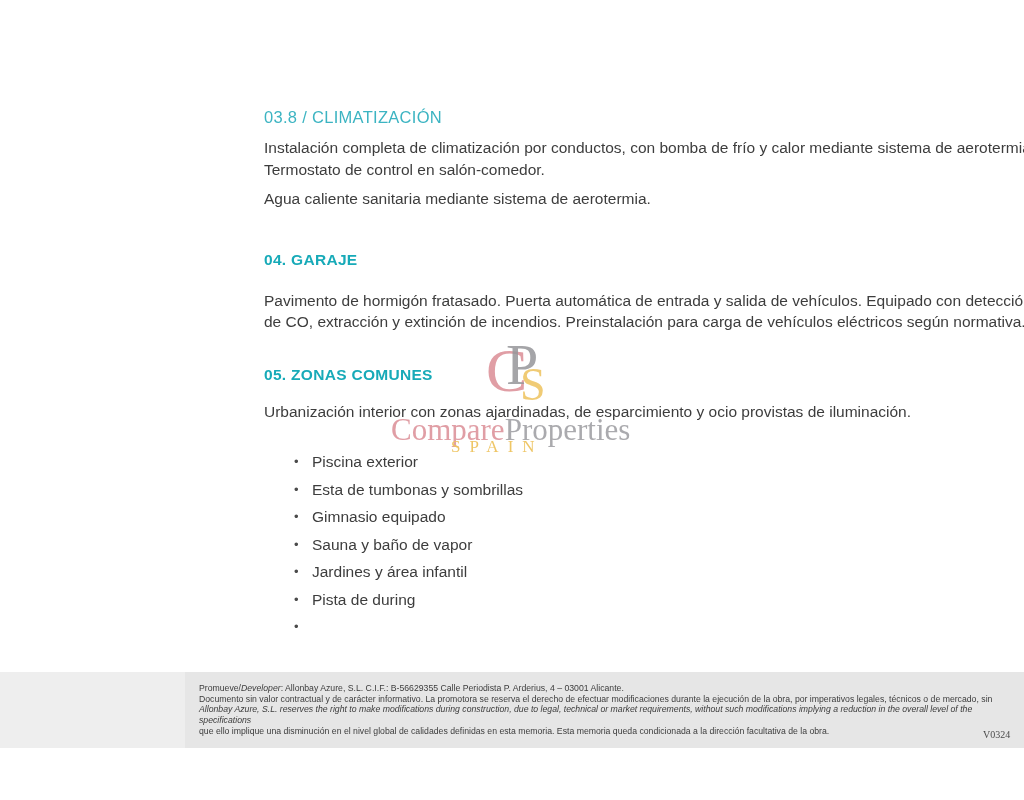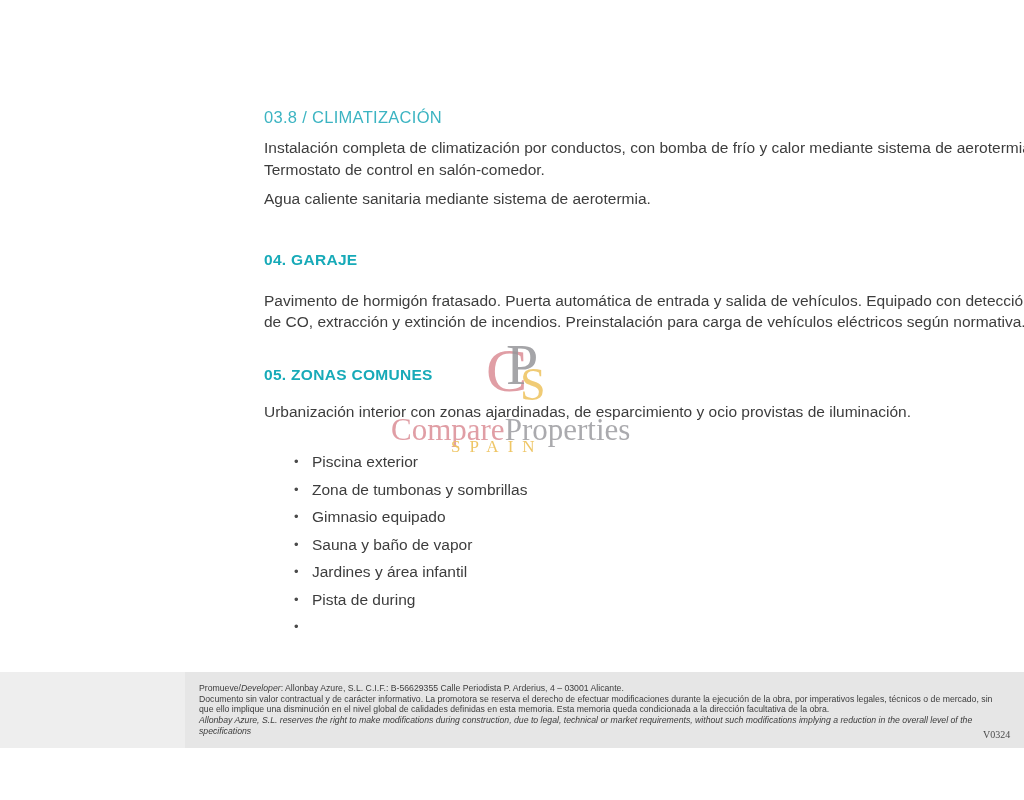--- a/index.html
+++ b/index.html
@@ -74,33 +74,33 @@
     <p class="p p2">Agua caliente sanitaria mediante sistema de aerotermia.</p>
 
     <h2 class="h-bold h04">04. GARAJE</h2>
     <p class="p p3">Pavimento de hormigón fratasado. Puerta automática de entrada y salida de vehículos. Equipado con detección de CO, extracción y extinción de incendios. Preinstalación para carga de vehículos eléctricos según normativa.</p>
 
     <h2 class="h-bold h05">05. ZONAS COMUNES</h2>
     <p class="p p4">Urbanización interior con zonas ajardinadas, de esparcimiento y ocio provistas de iluminación.</p>
 
     <ul class="bullets">
       <li><span class="dot">•</span><span>Piscina exterior</span></li>
-      <li><span class="dot">•</span><span>Zona de tumbonas y sombrillas</span></li>
+      <li><span class="dot">•</span><span>Esta de tumbonas y sombrillas</span></li>
       <li><span class="dot">•</span><span>Gimnasio equipado</span></li>
       <li><span class="dot">•</span><span>Sauna y baño de vapor</span></li>
       <li><span class="dot">•</span><span>Jardines y área infantil</span></li>
       <li><span class="dot">•</span><span>Pista de during</span></li>
       <li><span class="dot">•</span></li>
     </ul>
   </div>
 
   <div class="footer-left"></div>
   <div class="footer-main">
     <div class="footer-text">
       <p class="f-line"><span>Promueve/</span><span class="it">Developer</span><span>: Allonbay Azure, S.L. C.I.F.: B-56629355 Calle Periodista P. Arderius, 4 – 03001 Alicante.</span></p>
       <p class="f-line">Documento sin valor contractual y de carácter informativo. La promotora se reserva el derecho de efectuar modificaciones durante la ejecución de la obra, por imperativos legales, técnicos o de mercado, sin</p>
+      <p class="f-line it">Allonbay Azure, S.L. reserves the right to make modifications during construction, due to legal, technical or market requirements, without such modifications implying a reduction in the overall level of the specifications</p>
       <p class="f-line">que ello implique una disminución en el nivel global de calidades definidas en esta memoria. Esta memoria queda condicionada a la dirección facultativa de la obra.</p>
-      <p class="f-line it">Allonbay Azure, S.L. reserves the right to make modifications during construction, due to legal, technical or market requirements, without such modifications implying a reduction in the overall level of the specifications</p>
     </div>
     <div class="version">V0324</div>
   </div>
 
 </div>
 
 </body></html>

